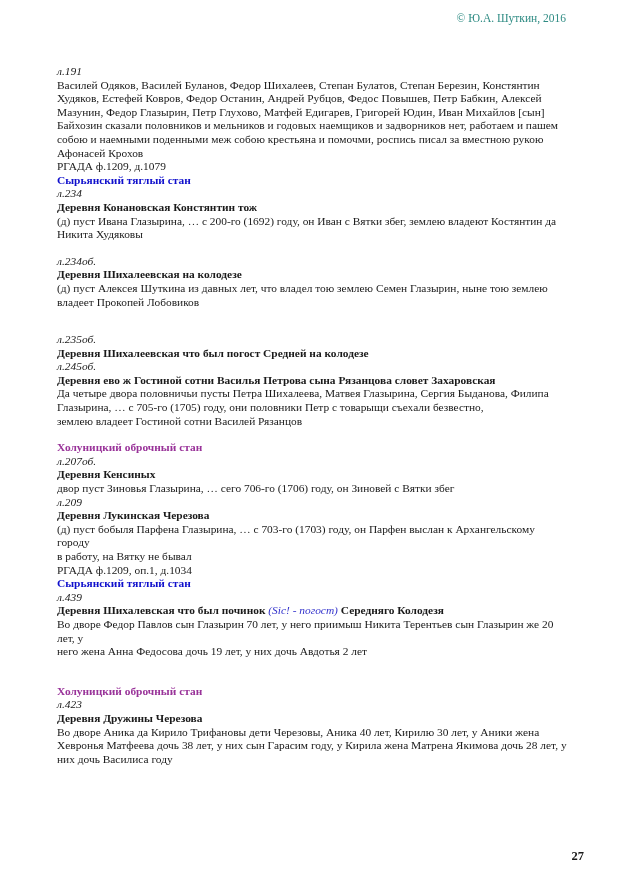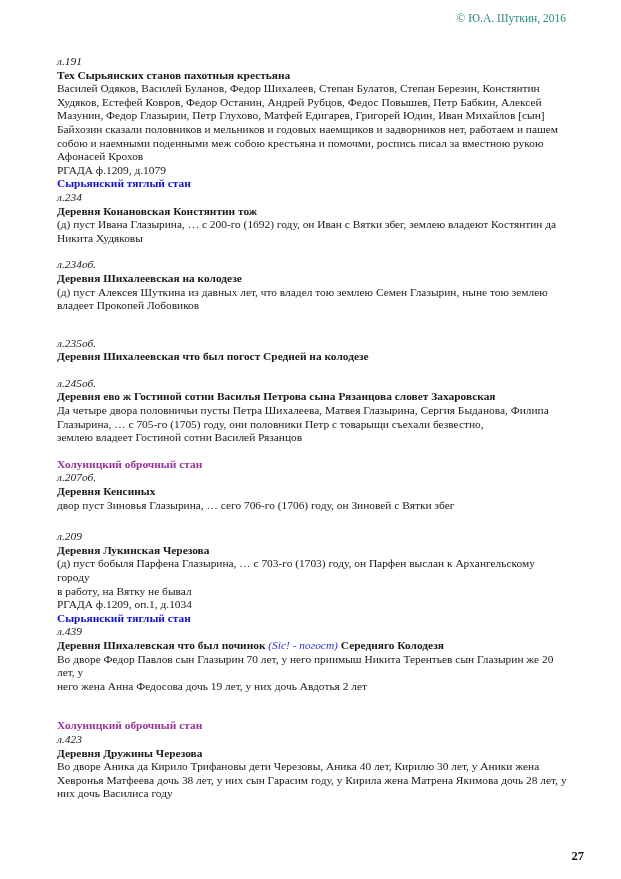--- a/index.html
+++ b/index.html
@@ -17,21 +17,21 @@
   }
   .copyright {
     position: absolute;
     top: 12px; left: 57px; width: 509px;
     text-align: right;
     font-size: 11.5px;
     color: var(--copyright_teal, #2e8b83);
   }
   .content {
     position: absolute;
-    top: 55px; left: 57px; width: 512px;
+    top: 65px; left: 57px; width: 512px;
   }
   .blk {
     white-space: pre-wrap;
     font-size: 11.4px;
     line-height: 13.6px;
     margin: 0;
   }
   .blk.folio { font-style: italic; }
   .blk.heading { font-weight: bold; }
   .blk.section { font-weight: bold; }
@@ -55,49 +55,48 @@
   }
 </style>
 </head>
 <body>
 
 <div class="page">
   <div class="copyright">© Ю.А. Шуткин, 2016</div>
 
   <div class="content">
       <div class="blk folio"><span>л.191</span></div>
-      <div class="blk heading"><span>Тех Сырьянских станов пахотныя крестьяна</span></div>
       <div class="blk body"><span>Василей Одяков, Василей Буланов, Федор Шихалеев, Степан Булатов, Степан Березин, Констянтин
 Худяков, Естефей Ковров, Федор Останин, Андрей Рубцов, Федос Повышев, Петр Бабкин, Алексей
 Мазунин, Федор Глазырин, Петр Глухово, Матфей Едигарев, Григорей Юдин, Иван Михайлов [сын]
 Байхозин сказали половников и мельников и годовых наемщиков и задворников нет, работаем и пашем
 собою и наемными поденными меж собою крестьяна и помочми, роспись писал за вместною рукою
 Афонасей Крохов</span></div>
       <div class="blk source" style=""><span>РГАДА ф.1209, д.1079</span></div>
       <div class="blk section blue"><span>Сырьянский тяглый стан</span></div>
       <div class="blk folio"><span>л.234</span></div>
       <div class="blk heading"><span>Деревня Конановская Констянтин тож</span></div>
       <div class="blk body"><span>(д) пуст Ивана Глазырина, … с 200-го (1692) году, он Иван с Вятки збег, землею владеют Костянтин да
 Никита Худяковы</span></div>
       <div class="blk folio" style="margin-top: 13px;"><span>л.234об.</span></div>
       <div class="blk heading"><span>Деревня Шихалеевская на колодезе</span></div>
       <div class="blk body"><span>(д) пуст Алексея Шуткина из давных лет, что владел тою землею Семен Глазырин, ныне тою землею
 владеет Прокопей Лобовиков</span></div>
       <div class="blk folio" style="margin-top: 24px;"><span>л.235об.</span></div>
       <div class="blk heading"><span>Деревня Шихалеевская что был погост Средней на колодезе</span></div>
-      <div class="blk folio" style="margin-top: 13px;"><span>л.245об.</span></div>
+      <div class="blk folio" style=""><span>л.245об.</span></div>
       <div class="blk heading"><span>Деревня ево ж Гостиной сотни Василья Петрова сына Рязанцова словет Захаровская</span></div>
       <div class="blk body"><span>Да четыре двора половничьи пусты Петра Шихалеева, Матвея Глазырина, Сергия Быданова, Филипа
 Глазырина, … с 705-го (1705) году, они половники Петр с товарыщи съехали безвестно,
 землею владеет Гостиной сотни Василей Рязанцов</span></div>
       <div class="blk section purple" style="margin-top: 13px;"><span>Холуницкий оброчный стан</span></div>
       <div class="blk folio"><span>л.207об.</span></div>
       <div class="blk heading"><span>Деревня Кенсиных</span></div>
       <div class="blk body"><span>двор пуст Зиновья Глазырина, … сего 706-го (1706) году, он Зиновей с Вятки збег</span></div>
-      <div class="blk folio" style="margin-top: 18px;"><span>л.209</span></div>
+      <div class="blk folio" style="margin-top: 0;"><span>л.209</span></div>
       <div class="blk heading"><span>Деревня Лукинская Черезова</span></div>
       <div class="blk body"><span>(д) пуст бобыля Парфена Глазырина, … с 703-го (1703) году, он Парфен выслан к Архангельскому городу
 в работу, на Вятку не бывал</span></div>
       <div class="blk source"><span>РГАДА ф.1209, оп.1, д.1034</span></div>
       <div class="blk section blue"><span>Сырьянский тяглый стан</span></div>
       <div class="blk folio"><span>л.439</span></div>
       <div class="blk heading"><span>Деревня Шихалевская что был починок </span><span class="sic">(Sic! - погост)</span><span> Середняго Колодезя</span></div>
       <div class="blk body"><span>Во дворе Федор Павлов сын Глазырин 70 лет, у него приимыш Никита Терентьев сын Глазырин же 20 лет, у
 него жена Анна Федосова дочь 19 лет, у них дочь Авдотья 2 лет</span></div>
       <div class="blk section purple" style="margin-top: 26px;"><span>Холуницкий оброчный стан</span></div>

